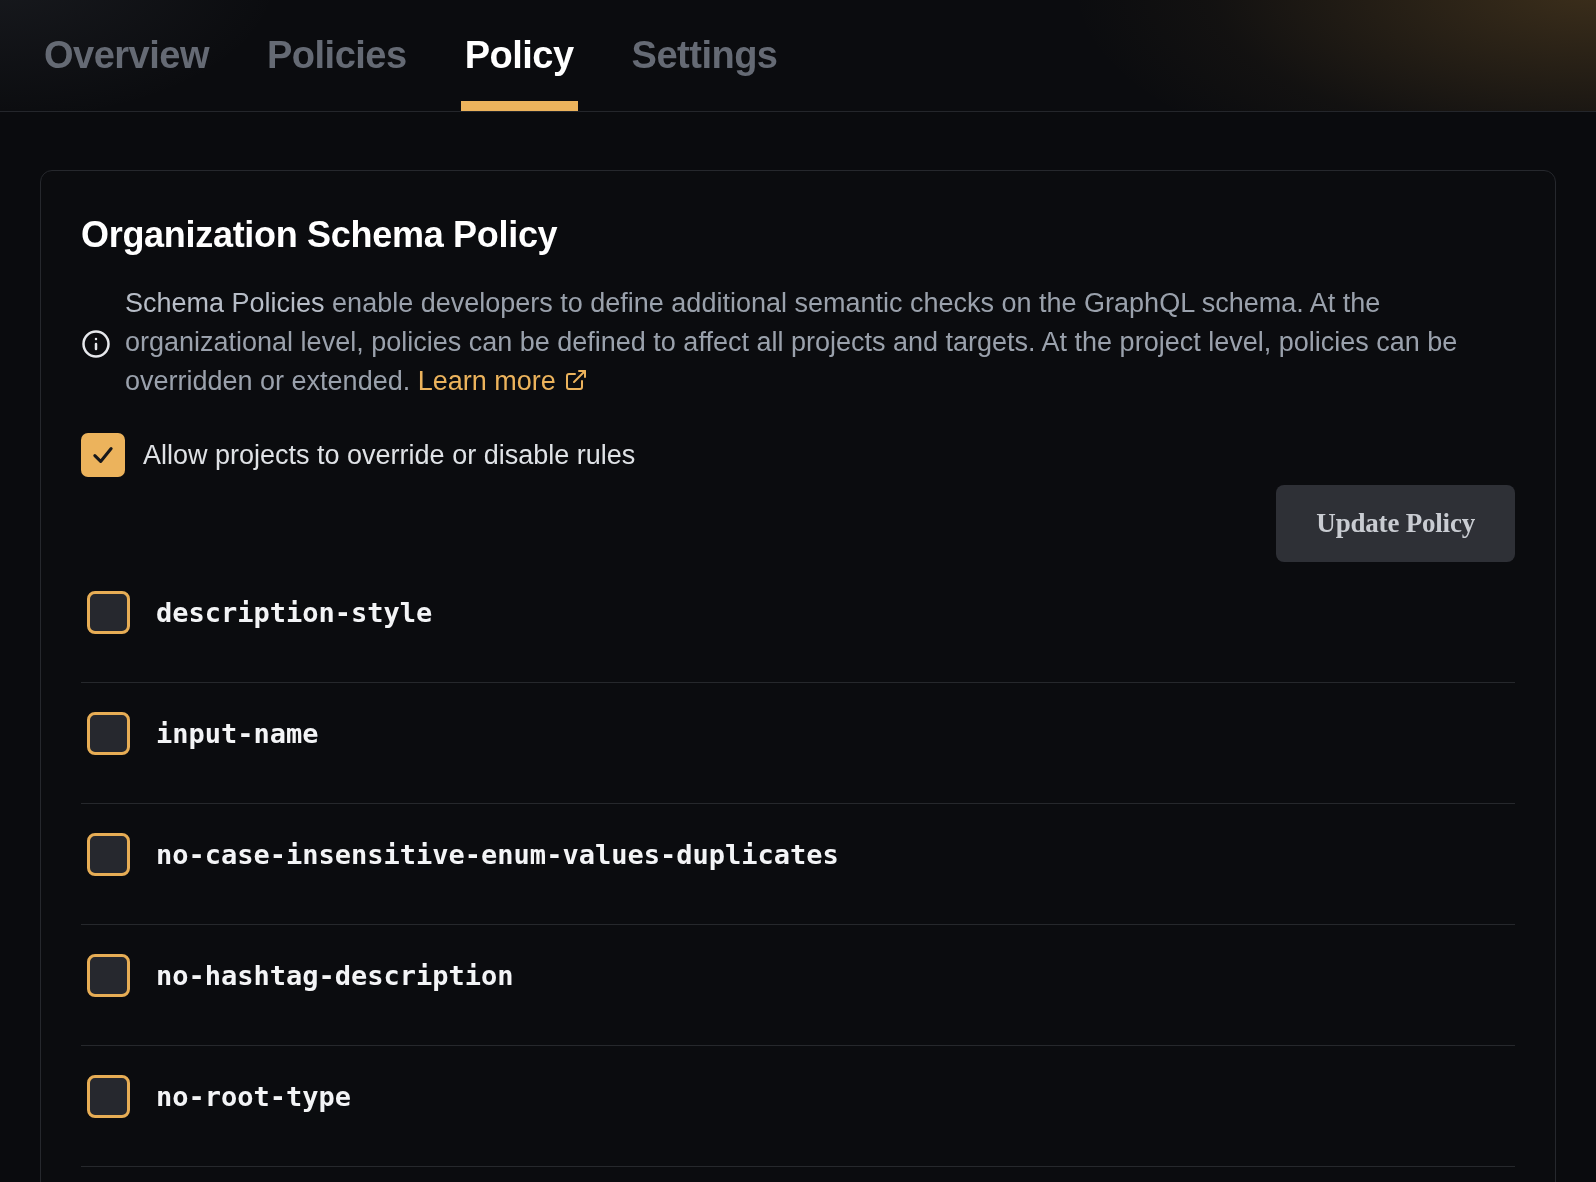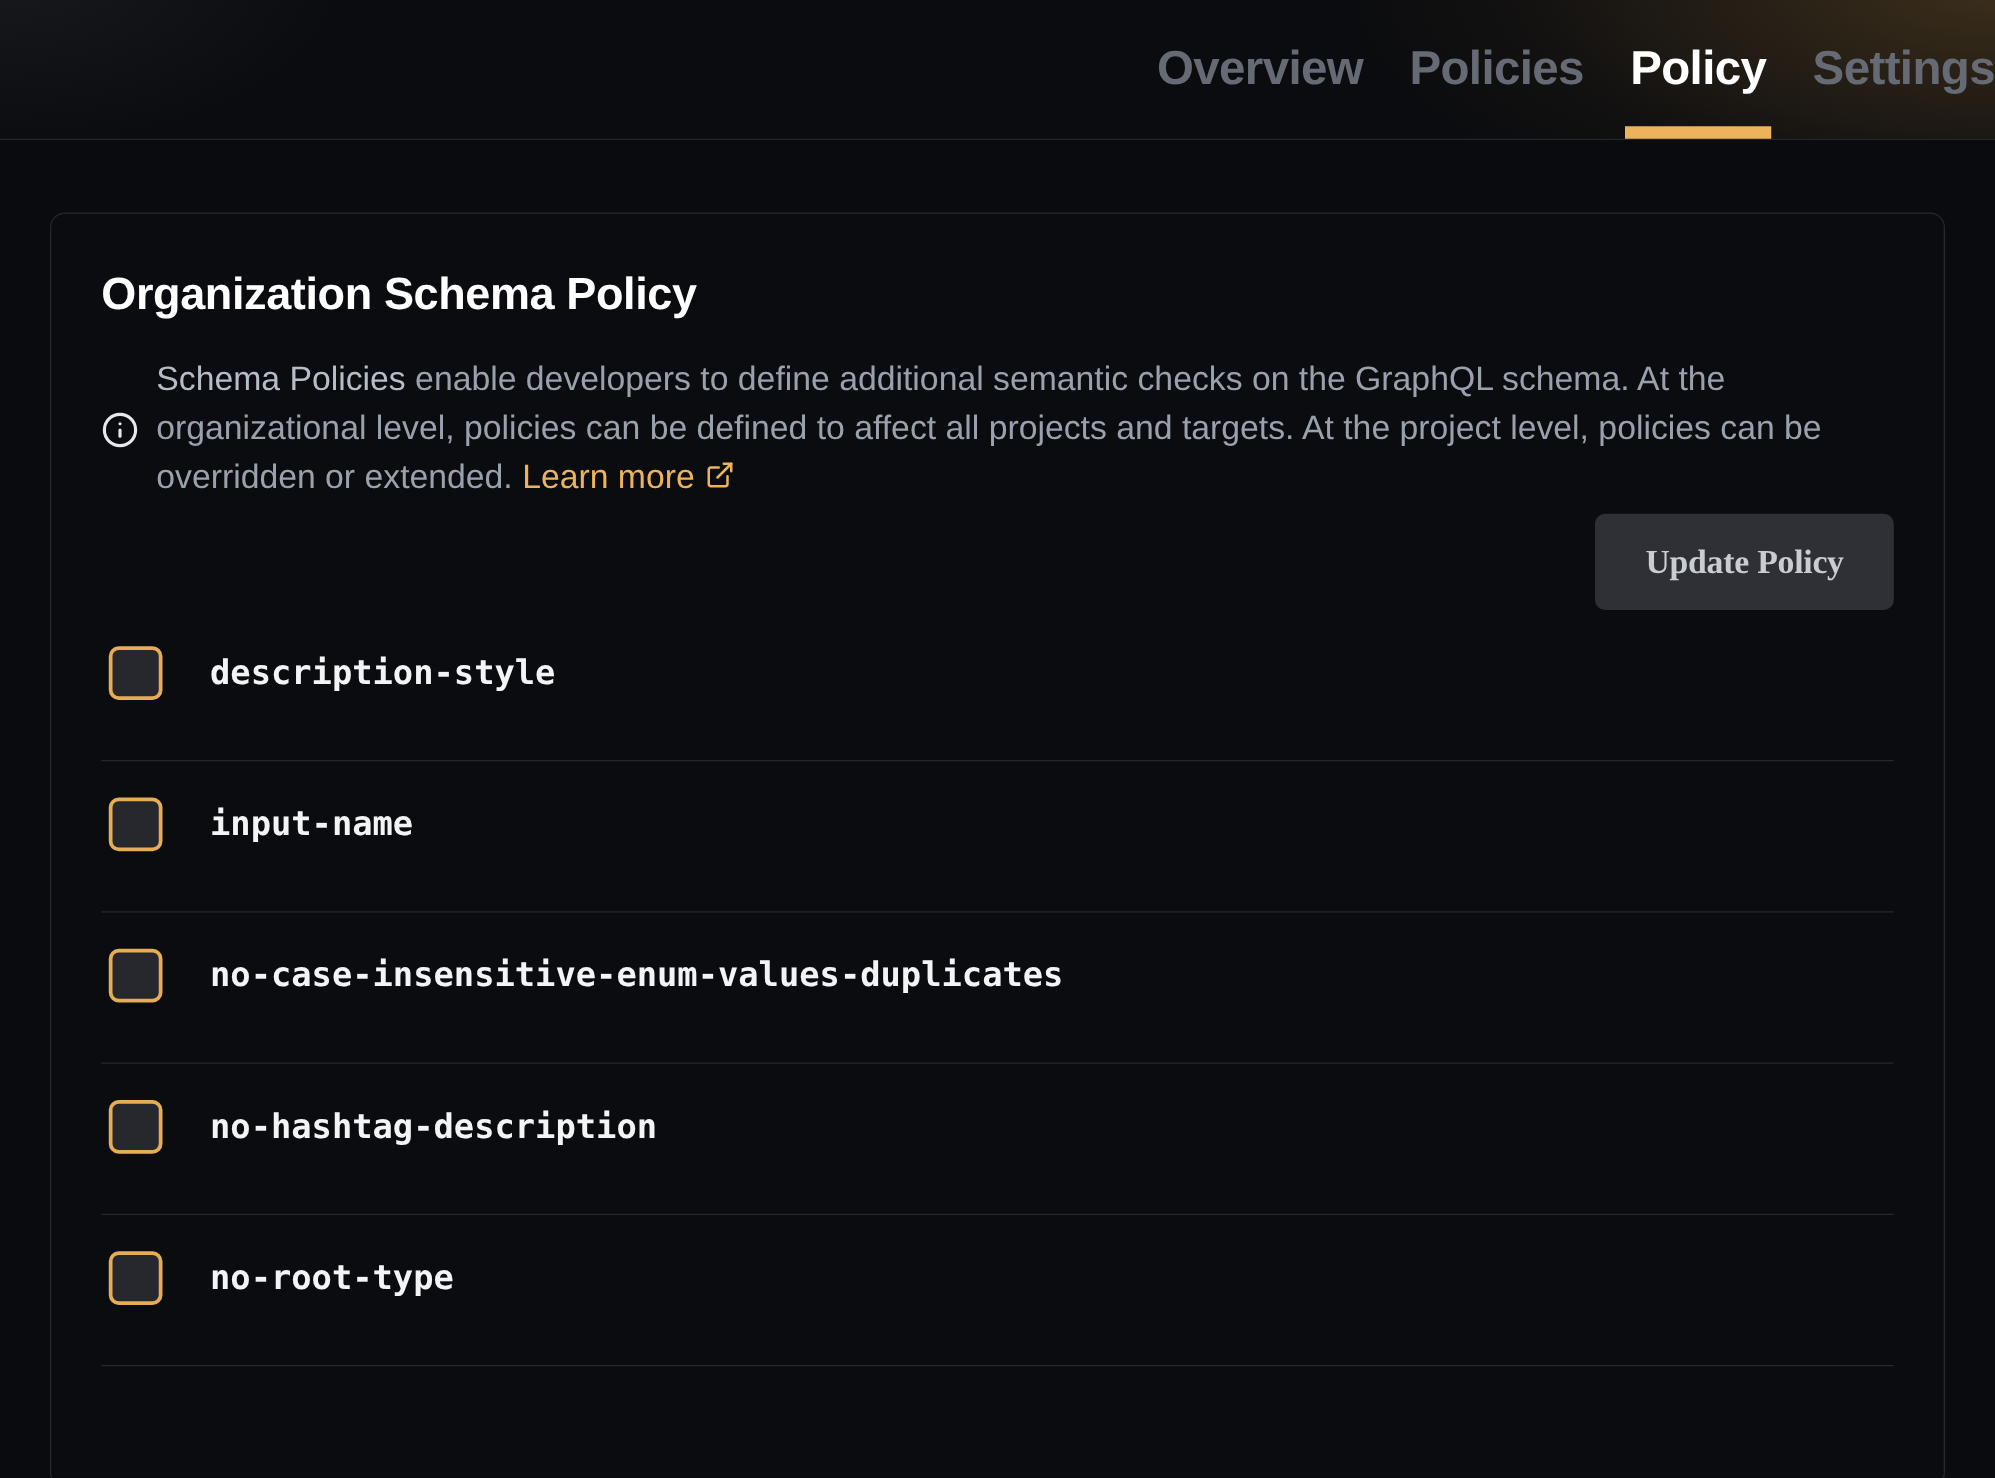--- a/index.html
+++ b/index.html
@@ -26,24 +26,23 @@
     height:112px;
     border-bottom:1px solid #24262b;
     background:
       radial-gradient(700px 280px at 100% -10%, rgba(201,146,62,0.26), rgba(201,146,62,0.04) 55%, rgba(0,0,0,0) 75%),
       radial-gradient(430px 220px at 0% -20%, rgba(150,160,180,0.09), rgba(0,0,0,0) 65%),
       #0b0c0f;
   }
   .tabs{
     display:flex;
     align-items:stretch;
-    gap:37px;
+    gap:58px;
     padding-left:44px;
     height:100%;
-    justify-content:flex-end;
   }
   .tab{
     position:relative;
     display:flex;
     align-items:center;
     font-size:38px;
     font-weight:700;
     color:var(--tab-inactive);
     cursor:pointer;
     letter-spacing:-0.5px;
@@ -132,21 +131,21 @@
     font-weight:700;
     font-family:Liberation Serif, serif;
     cursor:pointer;
     letter-spacing:-0.2px;
   }
   
   .rules-list{margin-top:0;}
   .rule-row{
     display:flex;
     align-items:center;
-    gap:38px;
+    gap:26px;
     padding:29px 2px 48px 6px;
     border-bottom:1px solid var(--divider);
   }
   .rule-checkbox{
     width:43px;height:43px;
     border-radius:8px;
     border:3px solid var(--accent-border);
     background:var(--cb-fill);
     cursor:pointer;
     flex:0 0 auto;
@@ -191,20 +190,30 @@
         <line x1="12" y1="8" x2="12.01" y2="8"></line>
       </svg>
     </span>
     <p class="info-text"><span class="info-bold">Schema Policies</span><span> enable developers to define additional semantic checks on the GraphQL schema. At the organizational level, policies can be defined to affect all projects and targets. At the project level, policies can be overridden or extended. </span><span class="learn-more"><span>Learn more</span><span class="ext-icon"><svg width="24" height="24" viewBox="0 0 24 24" fill="none" stroke="#ecb35c" stroke-width="2" stroke-linecap="round" stroke-linejoin="round">
               <path d="M18 13v6a2 2 0 0 1-2 2H5a2 2 0 0 1-2-2V8a2 2 0 0 1 2-2h6"></path>
               <polyline points="15 3 21 3 21 9"></polyline>
               <line x1="10" y1="14" x2="21" y2="3"></line>
             </svg></span></span></p>
   </div>
 
+  <div class="override-row">
+    <span class="checkbox-checked">
+      <span style="display:flex;">
+        <svg width="28" height="28" viewBox="0 0 24 24" fill="none" stroke="#17181b" stroke-width="2.6" stroke-linecap="round" stroke-linejoin="round">
+          <polyline points="5 12.5 10 17.5 19 6.5"></polyline>
+        </svg>
+      </span>
+    </span>
+    <span class="override-label">Allow projects to override or disable rules</span>
+  </div>
 
   <div class="button-row">
     <button class="update-btn">Update Policy</button>
   </div>
 
   <div class="rules-list">
       <div class="rule-row">
         <span class="rule-checkbox"></span>
         <span class="rule-name">description-style</span>
       </div>

